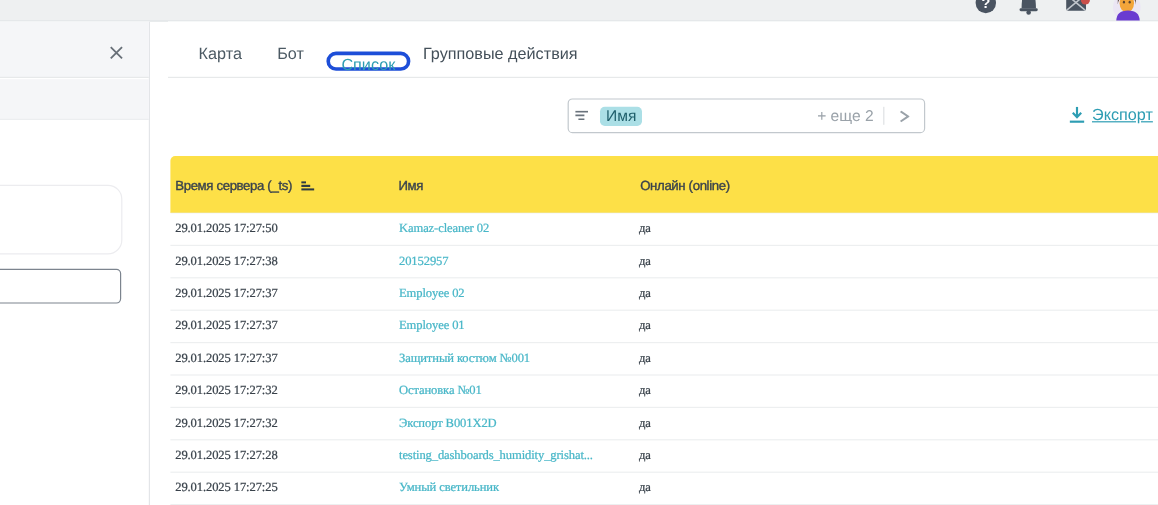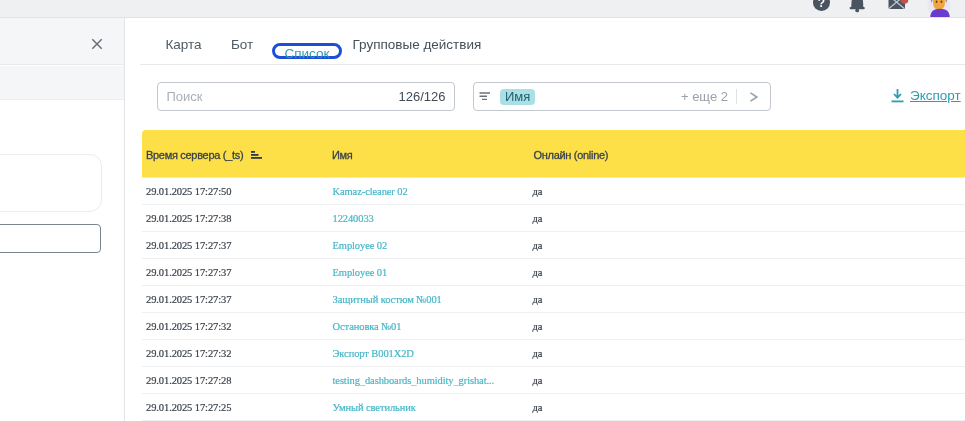--- a/index.html
+++ b/index.html
@@ -103,24 +103,20 @@
 </div>
 
 <div class="main">
   <div class="tabsrow">
     <div class="tab b1">Карта</div>
     <div class="tab b2">Бот</div>
     <div class="pill">Список</div>
     <div class="tab b4">Групповые действия</div>
   </div>
 
-  <div class="searchbox">
-    <span class="ph">Поиск</span>
-    <span class="cnt">126/126</span>
-  </div>
 
   <div class="filterbox">
     <svg style="position:absolute;left:5px;top:9px" width="12" height="9" viewBox="0 0 12 9">
       <path d="M0.5 1 L11 1 M0.5 4.2 L8 4.2 M3 7.4 L8 7.4" stroke="#6a737c" stroke-width="1.4"></path>
     </svg>
     <span class="chip">Имя</span>
     <span class="more">+ еще 2</span>
     <span class="vsep"></span>
     <svg style="position:absolute;right:12px;top:9px" width="9" height="10" viewBox="0 0 9 10">
       <path d="M1.5 0.8 L7.8 5 L1.5 9.2" stroke="#9aa2a9" stroke-width="1.6" fill="none"></path>
@@ -147,21 +143,21 @@
   </div>
 
   <div class="rows">
     <div class="row">
         <span class="c1">29.01.2025 17:27:50</span>
         <span class="c2">Kamaz-cleaner 02</span>
         <span class="c3">да</span>
       </div>
     <div class="row">
         <span class="c1">29.01.2025 17:27:38</span>
-        <span class="c2">12240033</span>
+        <span class="c2">20152957</span>
         <span class="c3">да</span>
       </div>
     <div class="row">
         <span class="c1">29.01.2025 17:27:37</span>
         <span class="c2">Employee 02</span>
         <span class="c3">да</span>
       </div>
     <div class="row">
         <span class="c1">29.01.2025 17:27:37</span>
         <span class="c2">Employee 01</span>

